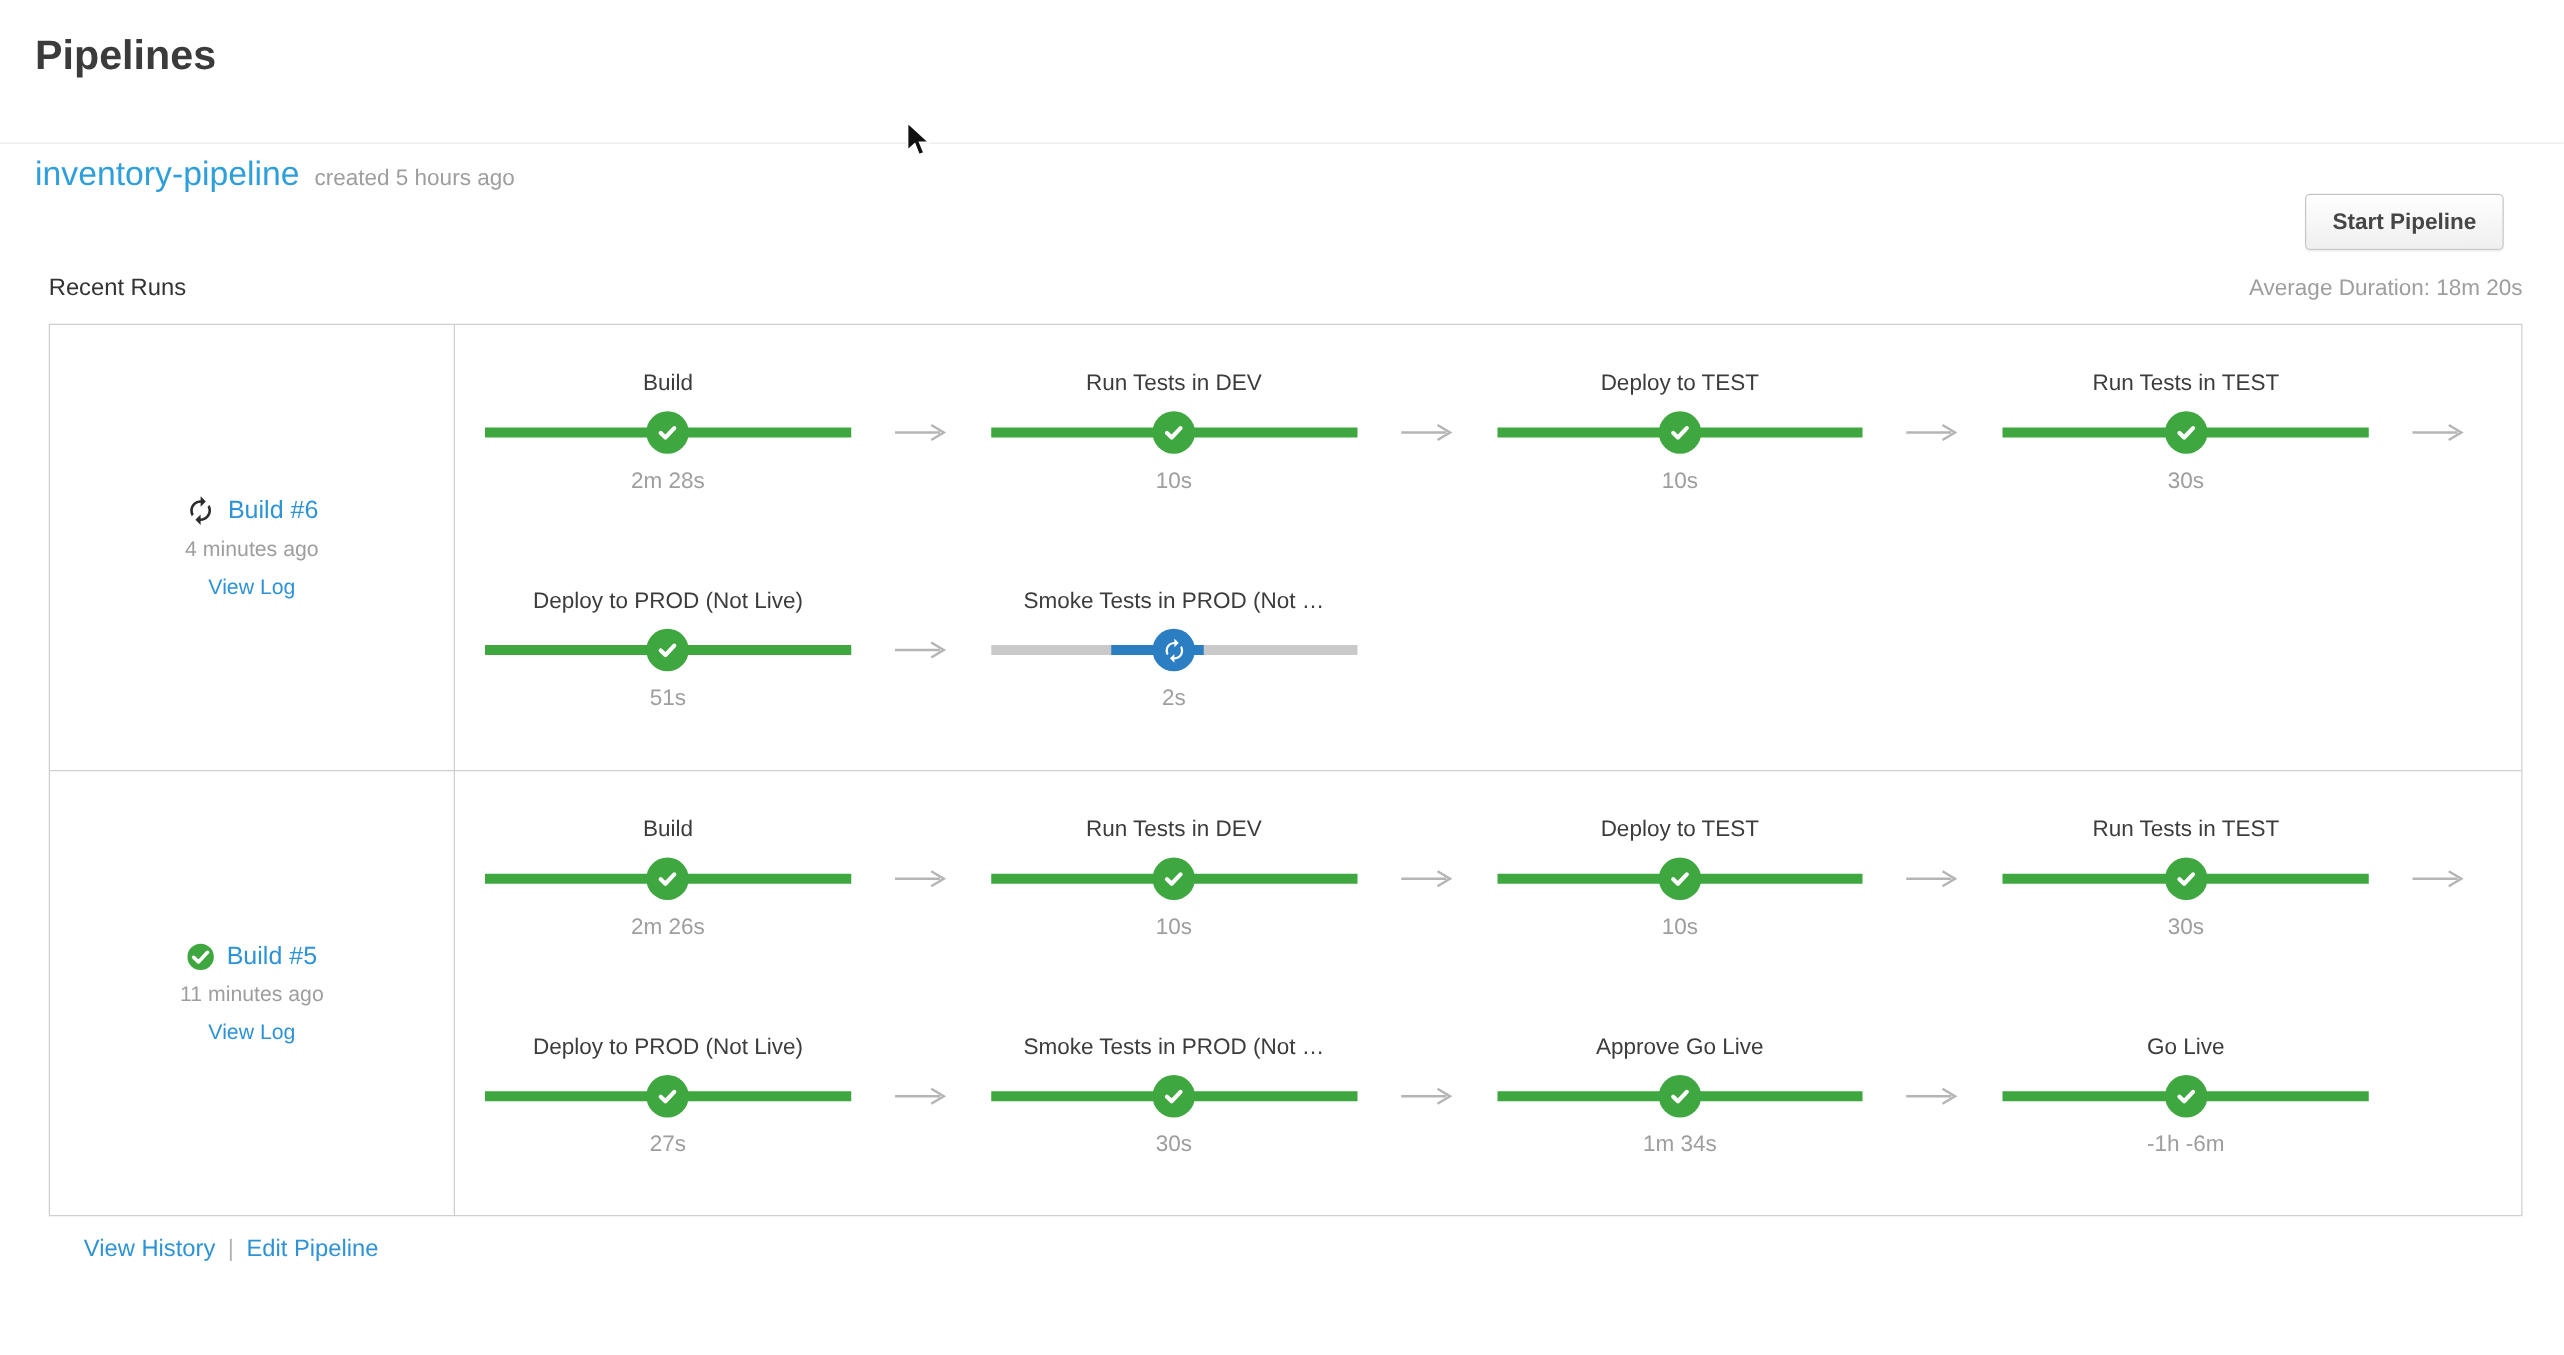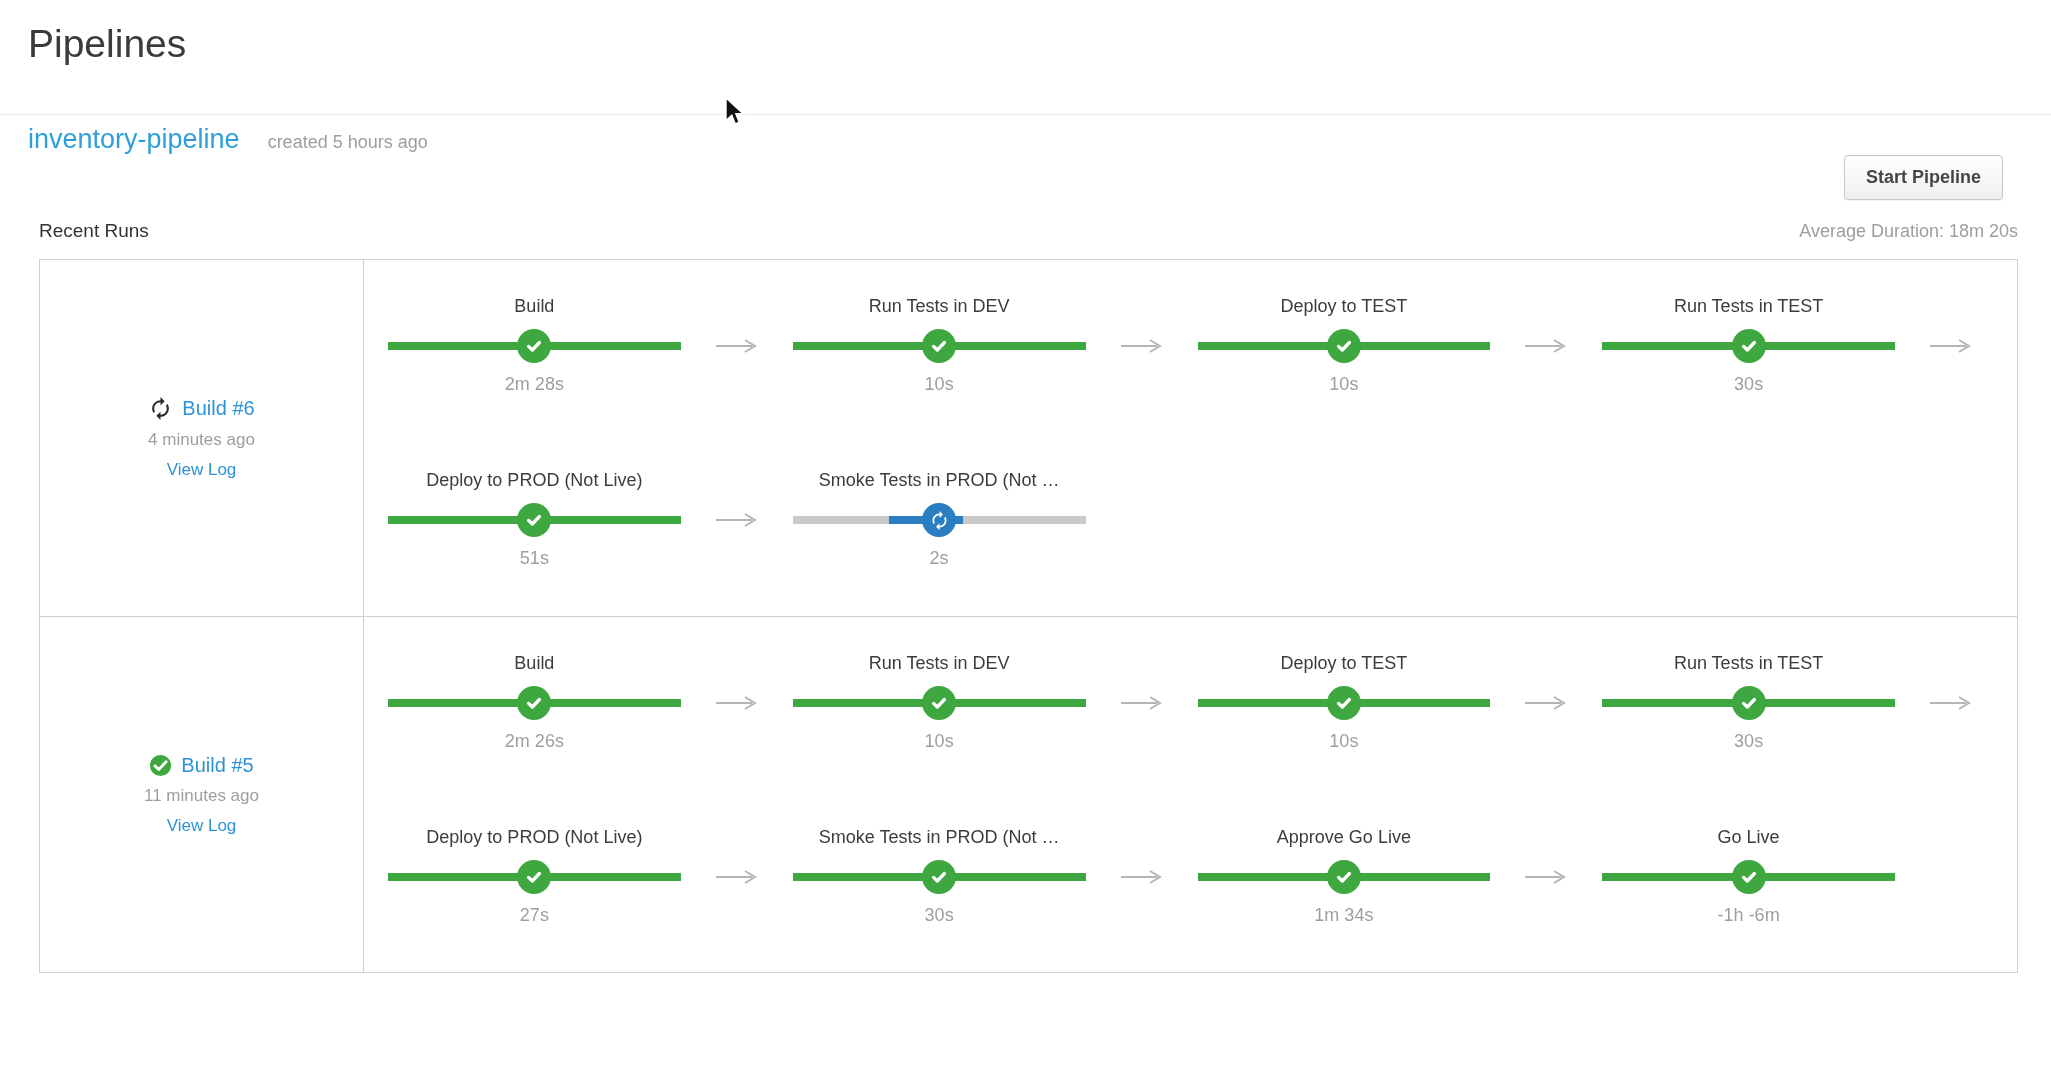--- a/index.html
+++ b/index.html
@@ -23,25 +23,25 @@
     font-family:"Liberation Sans", sans-serif;
     color:var(--text-dark);
   }
   
   .page-header{
     height:115px;
     padding:24px 0 0 28px;
     border-bottom:1px solid #eaeaea;
   }
   .page-header h1{
-    font-size:39px;font-weight:400;color:#3b3b3b;line-height:40px;
+    font-size:33px;font-weight:700;color:#3b3b3b;line-height:40px;
   }
   
   .pipeline-section{position:relative;padding:6px 33px 0 28px;}
-  .pipeline-title-row{display:flex;align-items:baseline;gap:28px;line-height:36px;}
+  .pipeline-title-row{display:flex;align-items:baseline;gap:12px;line-height:36px;}
   .pipeline-name{font-size:27px;color:var(--title-blue);cursor:pointer;}
   .pipeline-created{font-size:18px;color:var(--text-gray);text-align:right;}
   .start-button{
     position:absolute;top:40px;right:48px;
     font-family:"Liberation Sans", sans-serif;
     font-size:18px;font-weight:600;color:#464646;
     padding:11px 21px;
     border:1px solid #c6c6c6;border-radius:4px;
     background:linear-gradient(#ffffff,#efefef);
     box-shadow:0 1px 1px rgba(0,0,0,0.06);
@@ -502,18 +502,21 @@
     <svg width="46" height="16" viewBox="0 0 46 16">
       <path d="M2 8 H38" stroke="#b5b5b5" stroke-width="2" fill="none"></path>
       <path d="M31 2 L41 8 L31 14" stroke="#b5b5b5" stroke-width="2" fill="none" stroke-linejoin="miter"></path>
     </svg>
   </div>
 </div>
           </div>
   </div>
 </div>
 
+    <div class="footer-links">
+      <a>View History</a><span class="footer-sep">|</span><a>Edit Pipeline</a>
+    </div>
   </div>
 
   <svg class="mouse-cursor" width="26" height="28" viewBox="0 0 13 14">
     <path d="M1 0 L1 11.2 L3.9 8.6 L5.6 12.9 L7.6 12.1 L5.9 7.9 L9.6 7.9 Z" fill="#111" stroke="#fff" stroke-width="0.7"></path>
   </svg>
 </div>
 
 </body></html>

